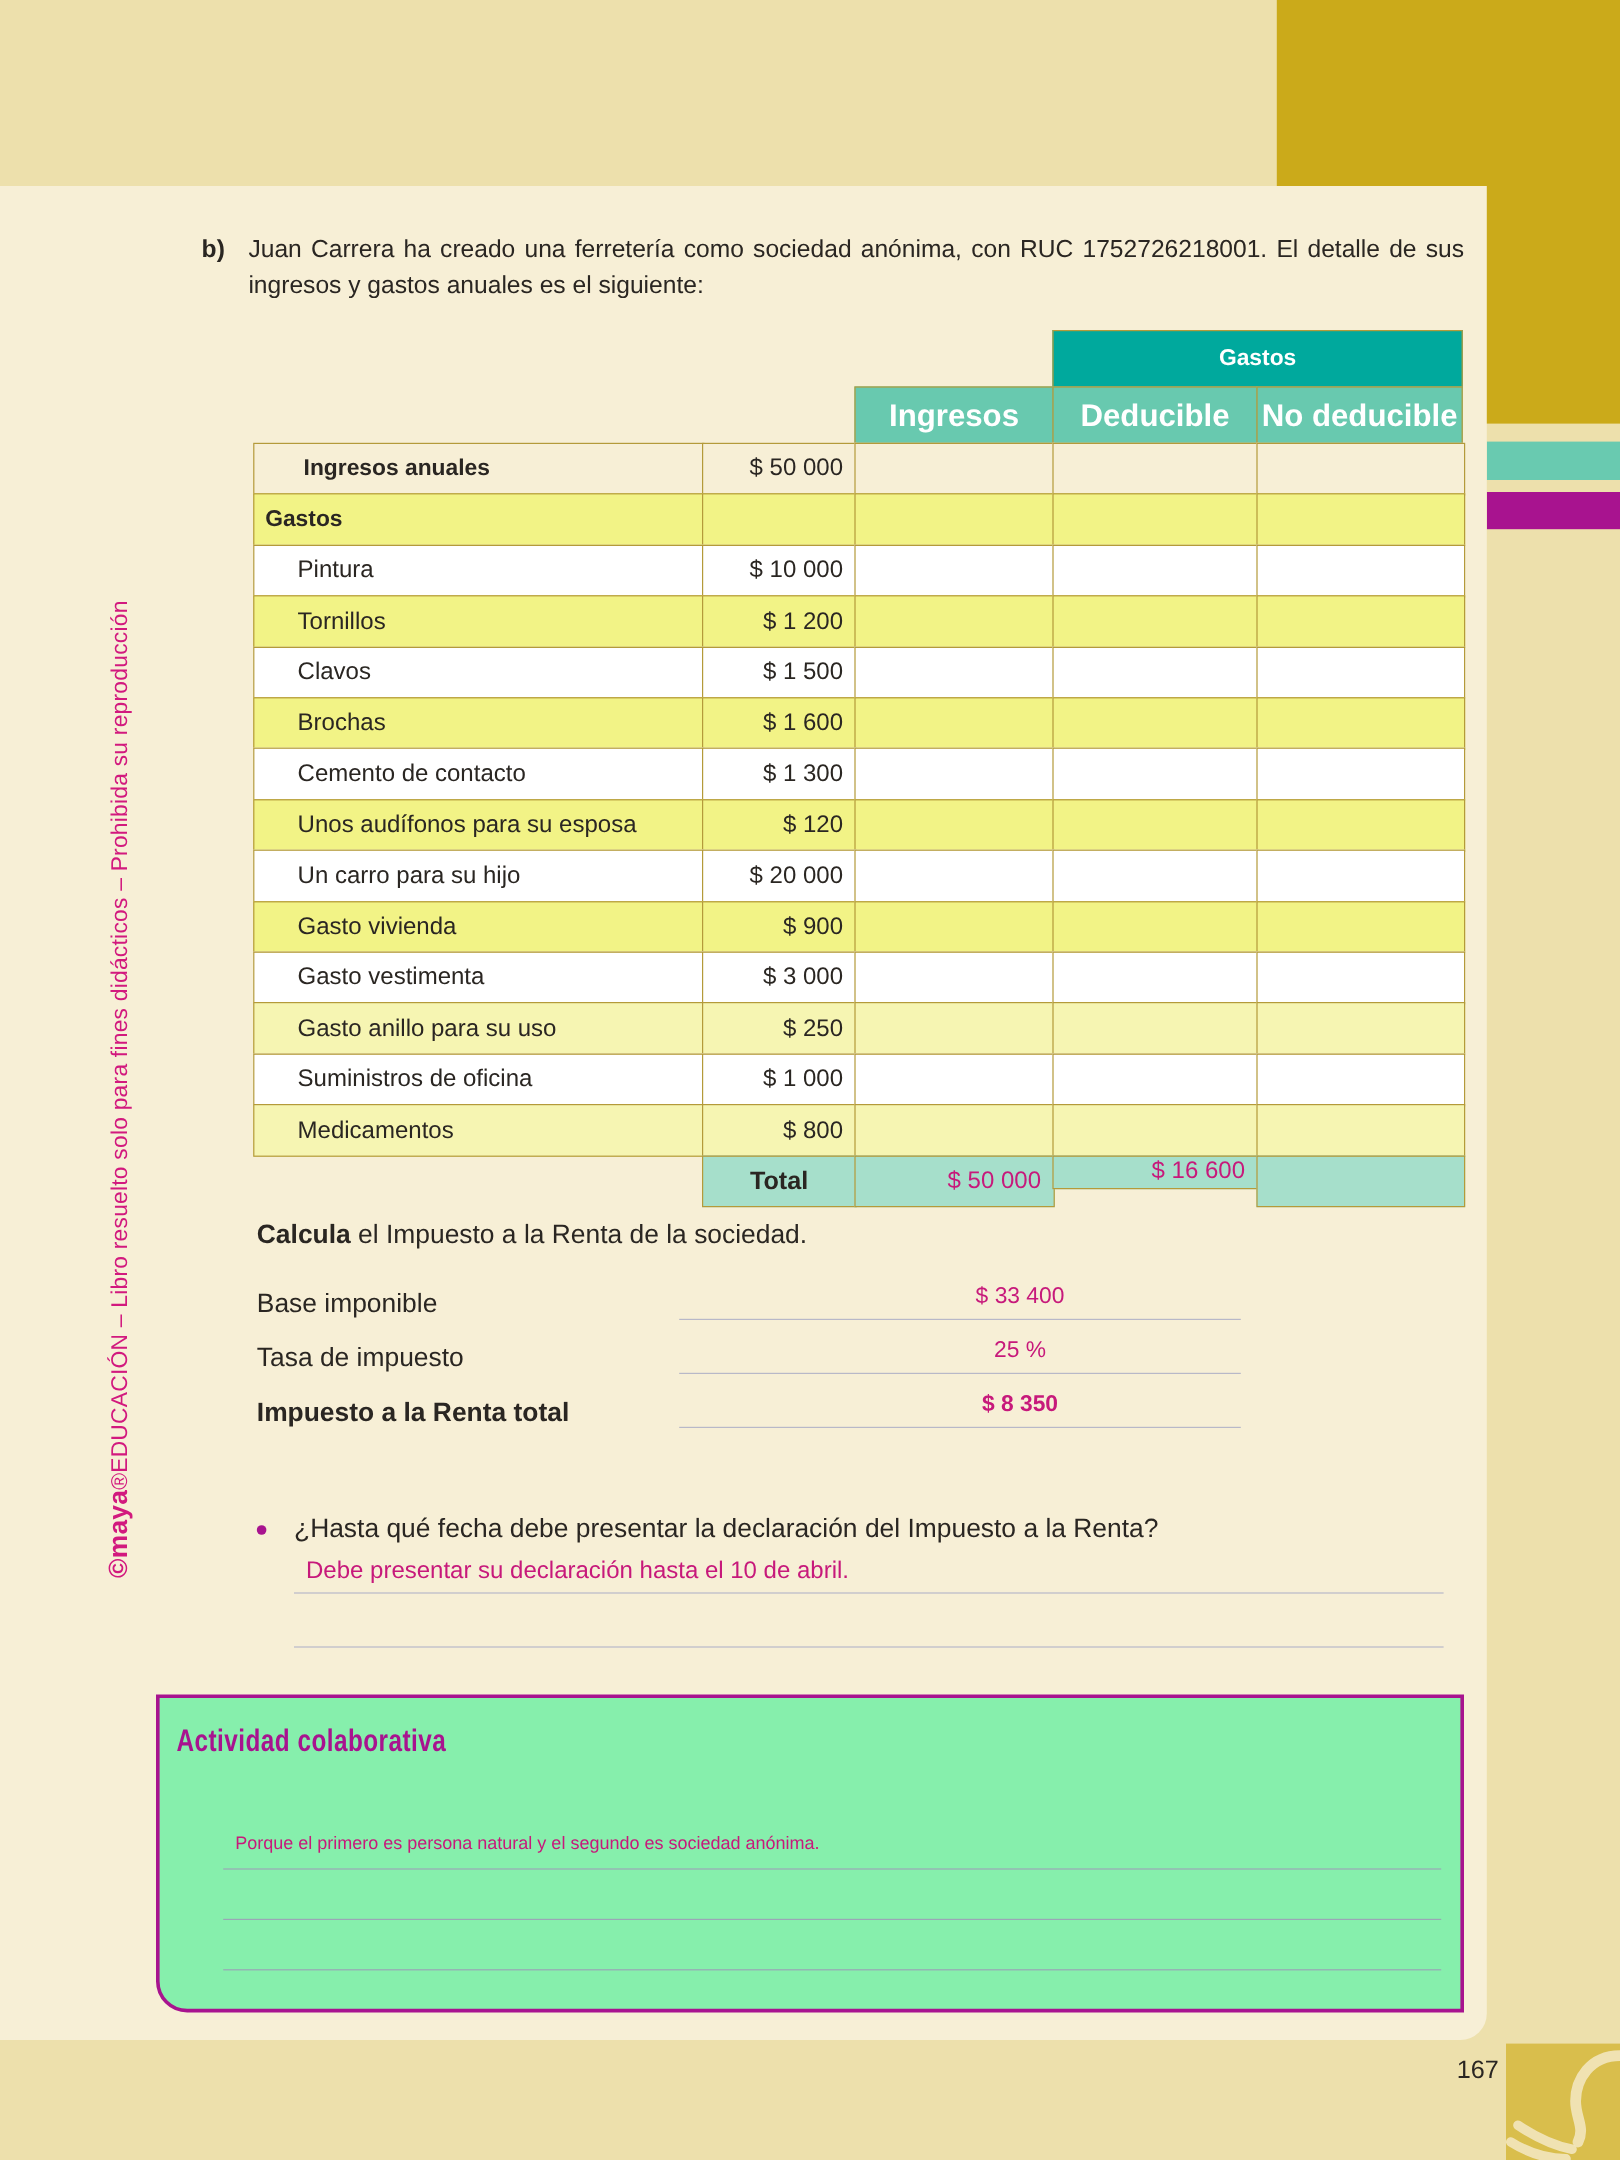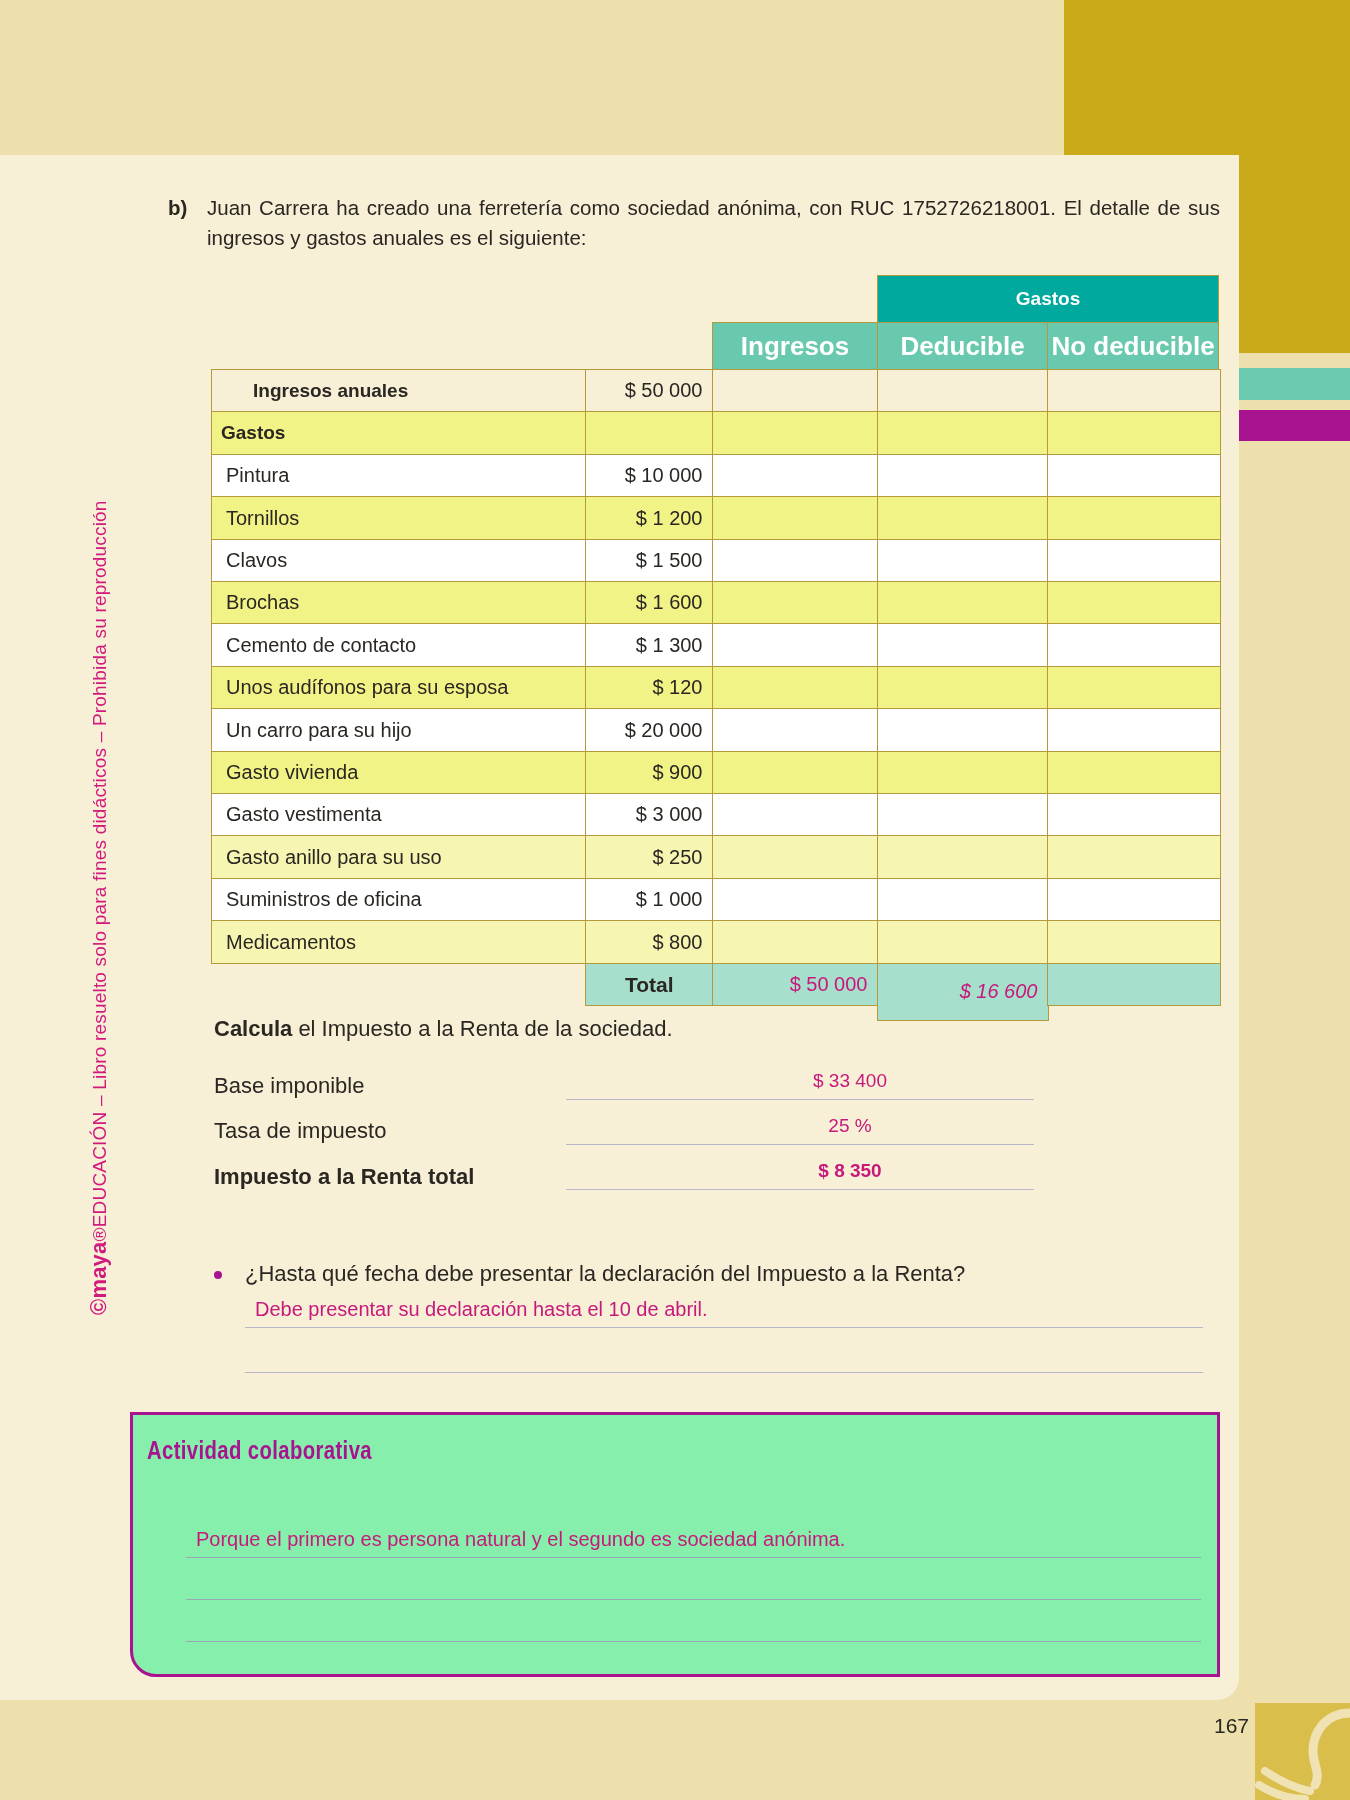--- a/index.html
+++ b/index.html
@@ -22,21 +22,21 @@
 
   .tbl { position: absolute; }
   .cell { position: absolute; border: 1.5px solid #B49A3A; font-size: 20px; display: flex; align-items: center; }
   .hdr-dark { background: #00A99D; color: #fff; font-weight: bold; justify-content: center; font-size: 19px; }
   .hdr-light { background: #68C9AF; color: #fff; font-weight: bold; justify-content: center; font-size: 26px; }
   .c-cream { background: #F7EFD6; }
   .c-yellow { background: #F2F386; }
   .c-white { background: #FFFFFF; }
   .c-paleyellow { background: #F6F5B2; }
   .c-total { background: #A6DFCB; }
-  .lbl-cell { padding-left: 14px; }
+  .lbl-cell { padding-left: 36px; }
   .lbl-cell.bold { padding-left: 9px; font-weight: bold; font-size: 19px; }
   .amt-cell { justify-content: flex-end; padding-right: 10px; }
   .mag { color: #C7197B; }
 
   .calc-title { position: absolute; left: 214px; top: 1016px; font-size: 22px; }
   .calc-title b { font-weight: bold; text-align: right; }
   .calc-row { position: absolute; left: 214px; font-size: 22px; }
   .calc-line { position: absolute; left: 566px; width: 468px; border-bottom: 1.5px solid #B8B8C8; height: 30px;
                text-align: center; font-size: 19px; color: #C7197B; padding-left: 100px; }
 
@@ -45,21 +45,21 @@
   .ans-line { position: absolute; left: 245px; width: 958px; border-bottom: 1.5px solid #B8B8C8; height: 30px;
               font-size: 20px; color: #C7197B; padding-left: 10px; }
 
   .collab { position: absolute; left: 130px; top: 1412px; width: 1090px; height: 265px; background: #86efac;
             border: 3px solid #A8138F; border-bottom-left-radius: 26px; }
   .collab-title { position: absolute; left: 14px; top: 20px; font-size: 26px; color: #A8138F; font-weight: bold;
                   transform: scaleX(0.78); transform-origin: 0 0; letter-spacing: 0.5px; }
   .collab-q { position: absolute; left: 14px; top: 70px; font-size: 20px; }
   .collab-q .num { color: #A8138F; font-weight: bold; margin-right: 18px; }
   .collab-line { position: absolute; left: 53px; width: 1015px; border-bottom: 1.5px solid #9AA6B6; height: 30px;
-                 font-size: 20px; color: #C7197B; padding-left: 10px; }
+                 font-size: 15px; color: #C7197B; padding-left: 10px; }
 </style>
 </head>
 <body>
 
 <div class="gold-block"></div>
 <div class="teal-bar"></div>
 <div class="mag-bar"></div>
 
 <div class="panel"></div>
 
@@ -140,21 +140,21 @@
     <div class="cell c-white" style="left: 712px; top: 877.8px; width: 166.5px; height: 43.9px;"></div>
     <div class="cell c-white" style="left: 877px; top: 877.8px; width: 171.5px; height: 43.9px;"></div>
     <div class="cell c-white" style="left: 1047px; top: 877.8px; width: 173.5px; height: 43.9px;"></div>
     <div class="cell c-paleyellow lbl-cell" style="left: 211px; top: 920.2px; width: 375.5px; height: 43.9px;">Medicamentos</div>
     <div class="cell c-paleyellow amt-cell" style="left: 585px; top: 920.2px; width: 128.5px; height: 43.9px;">$ 800</div>
     <div class="cell c-paleyellow" style="left: 712px; top: 920.2px; width: 166.5px; height: 43.9px;"></div>
     <div class="cell c-paleyellow" style="left: 877px; top: 920.2px; width: 171.5px; height: 43.9px;"></div>
     <div class="cell c-paleyellow" style="left: 1047px; top: 920.2px; width: 173.5px; height: 43.9px;"></div>
     <div class="cell c-total " style="left: 585px; top: 962.6px; width: 128.5px; height: 43.9px; justify-content: center; font-weight: bold; font-size: 21px;">Total</div>
     <div class="cell c-total amt-cell mag" style="left: 712px; top: 962.6px; width: 166.5px; height: 43.9px;">$ 50 000</div>
-    <div class="cell c-total amt-cell mag" style="left: 877px; top: 962.6px; width: 171.5px; height: 58px; font-style: italic;">$ 16 600</div>
+    <div class="cell c-total amt-cell mag" style="left: 877px; top: 962.6px; width: 171.5px; height: 28px;">$ 16 600</div>
     <div class="cell c-total " style="left: 1047px; top: 962.6px; width: 173.5px; height: 43.9px;"></div>
   </div>
 
 <div class="calc-title"><b>Calcula</b><span> el Impuesto a la Renta de la sociedad.</span></div>
 
 <div class="calc-row" style="top:1073px;">Base imponible</div>
 <div class="calc-line" style="top:1070px;">$ 33 400</div>
 <div class="calc-row" style="top:1118px;">Tasa de impuesto</div>
 <div class="calc-line" style="top:1115px;">25 %</div>
 <div class="calc-row" style="top:1164px;font-weight:bold;">Impuesto a la Renta total</div>

